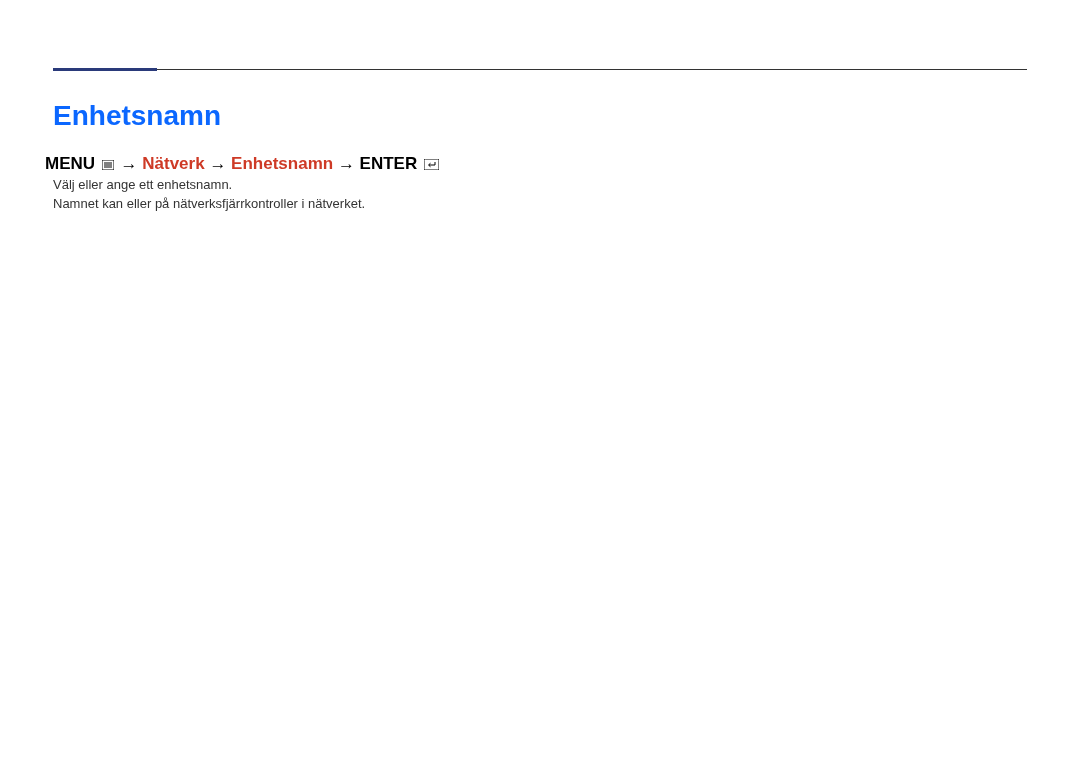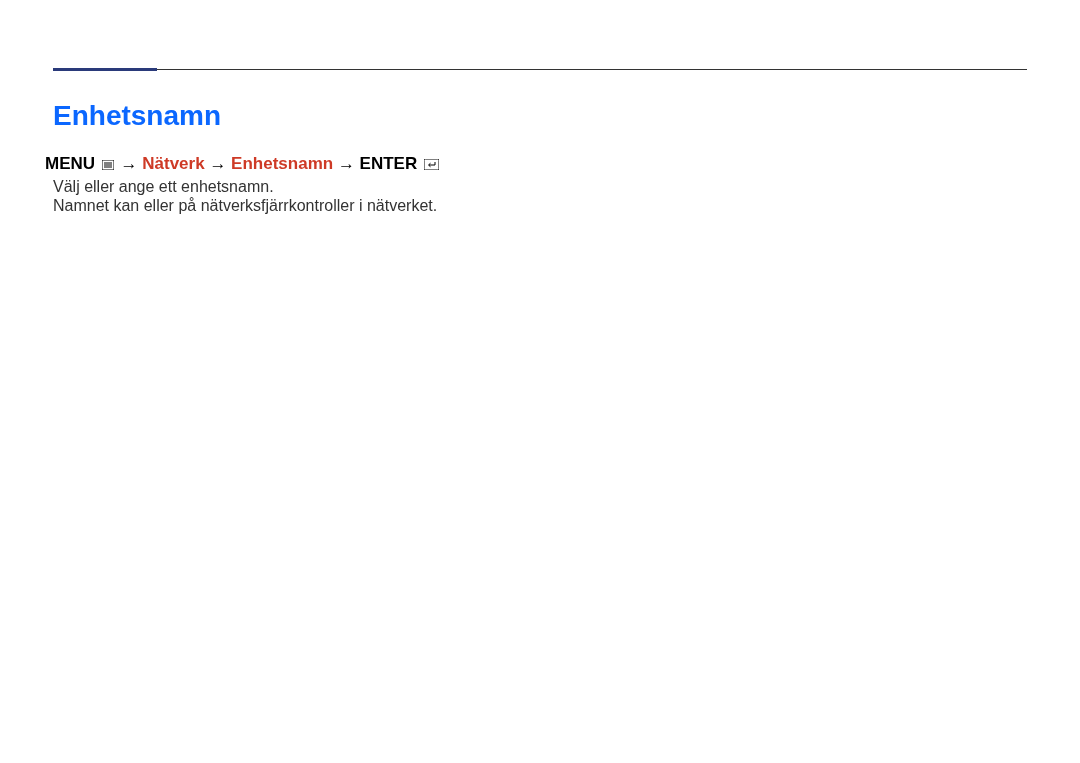--- a/index.html
+++ b/index.html
@@ -68,21 +68,21 @@
       font-weight: bold;
     }
     .breadcrumb .enter-icon {
       display: inline-block;
       vertical-align: middle;
       margin-left: 2px;
     }
     .body-text {
       position: absolute;
       left: 53px;
-      font-size: 16px;
+      font-size: 13px;
       color: #333;
       line-height: 1.5;
     }
     .body-text.line1 {
       top: 175px;
     }
     .body-text.line2 {
       top: 194px;
     }
   </style>

